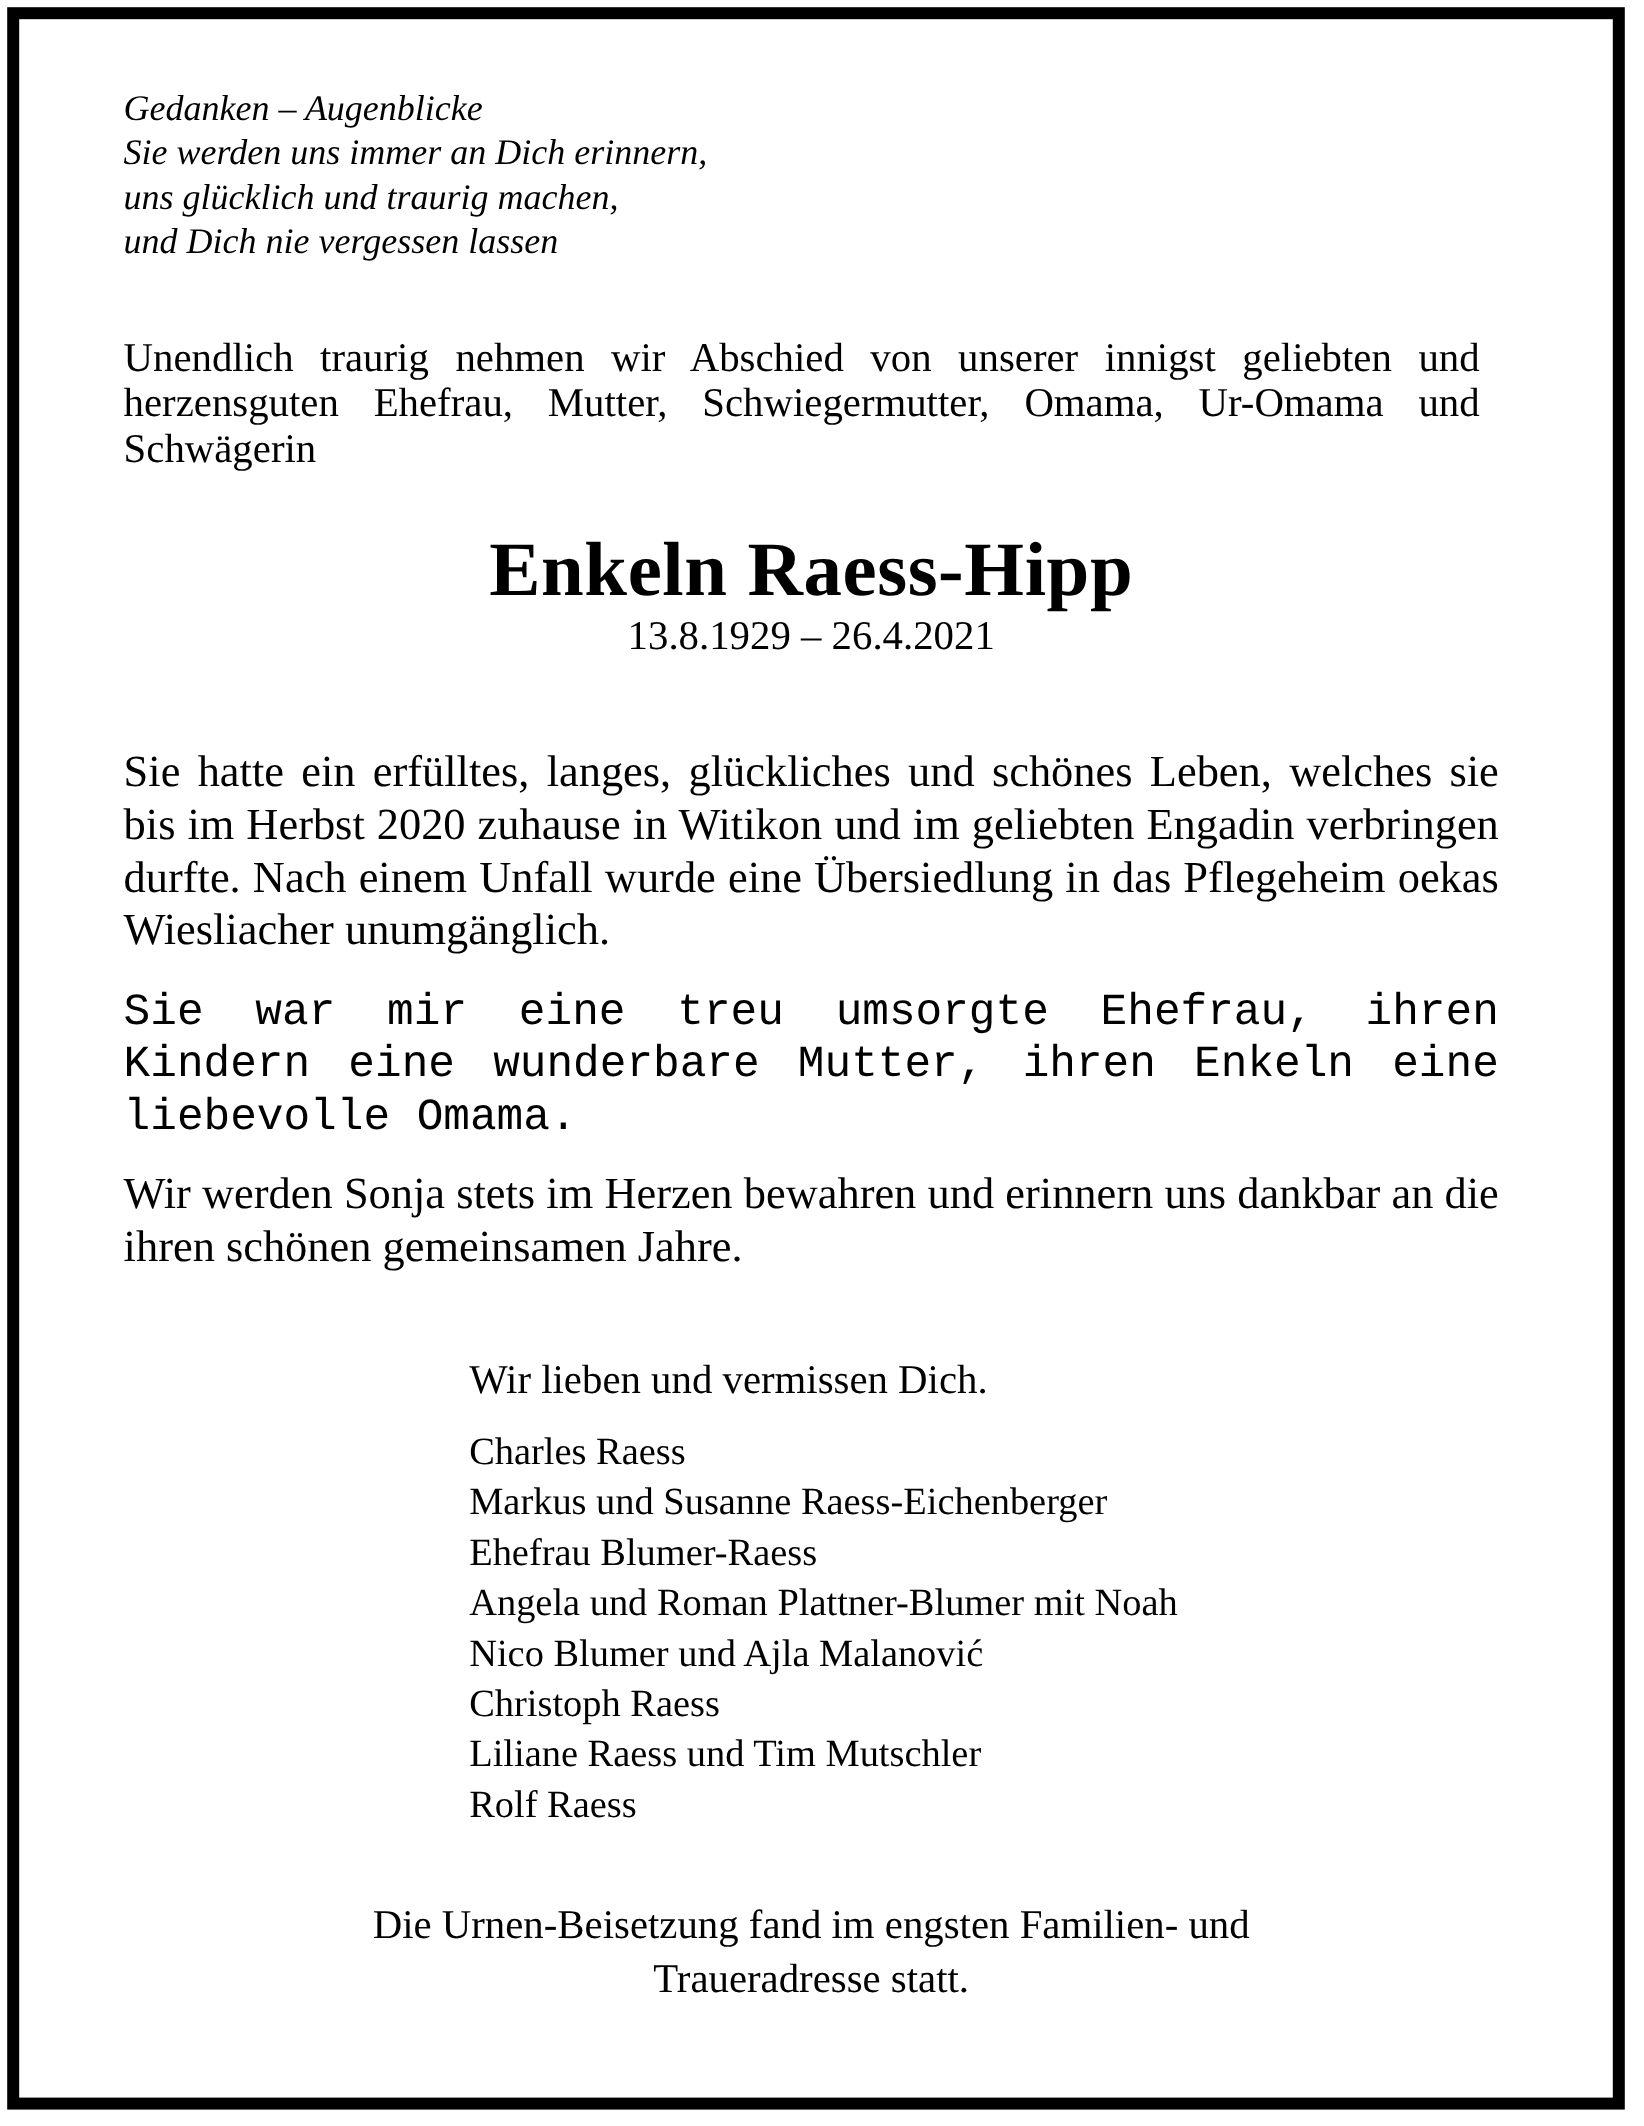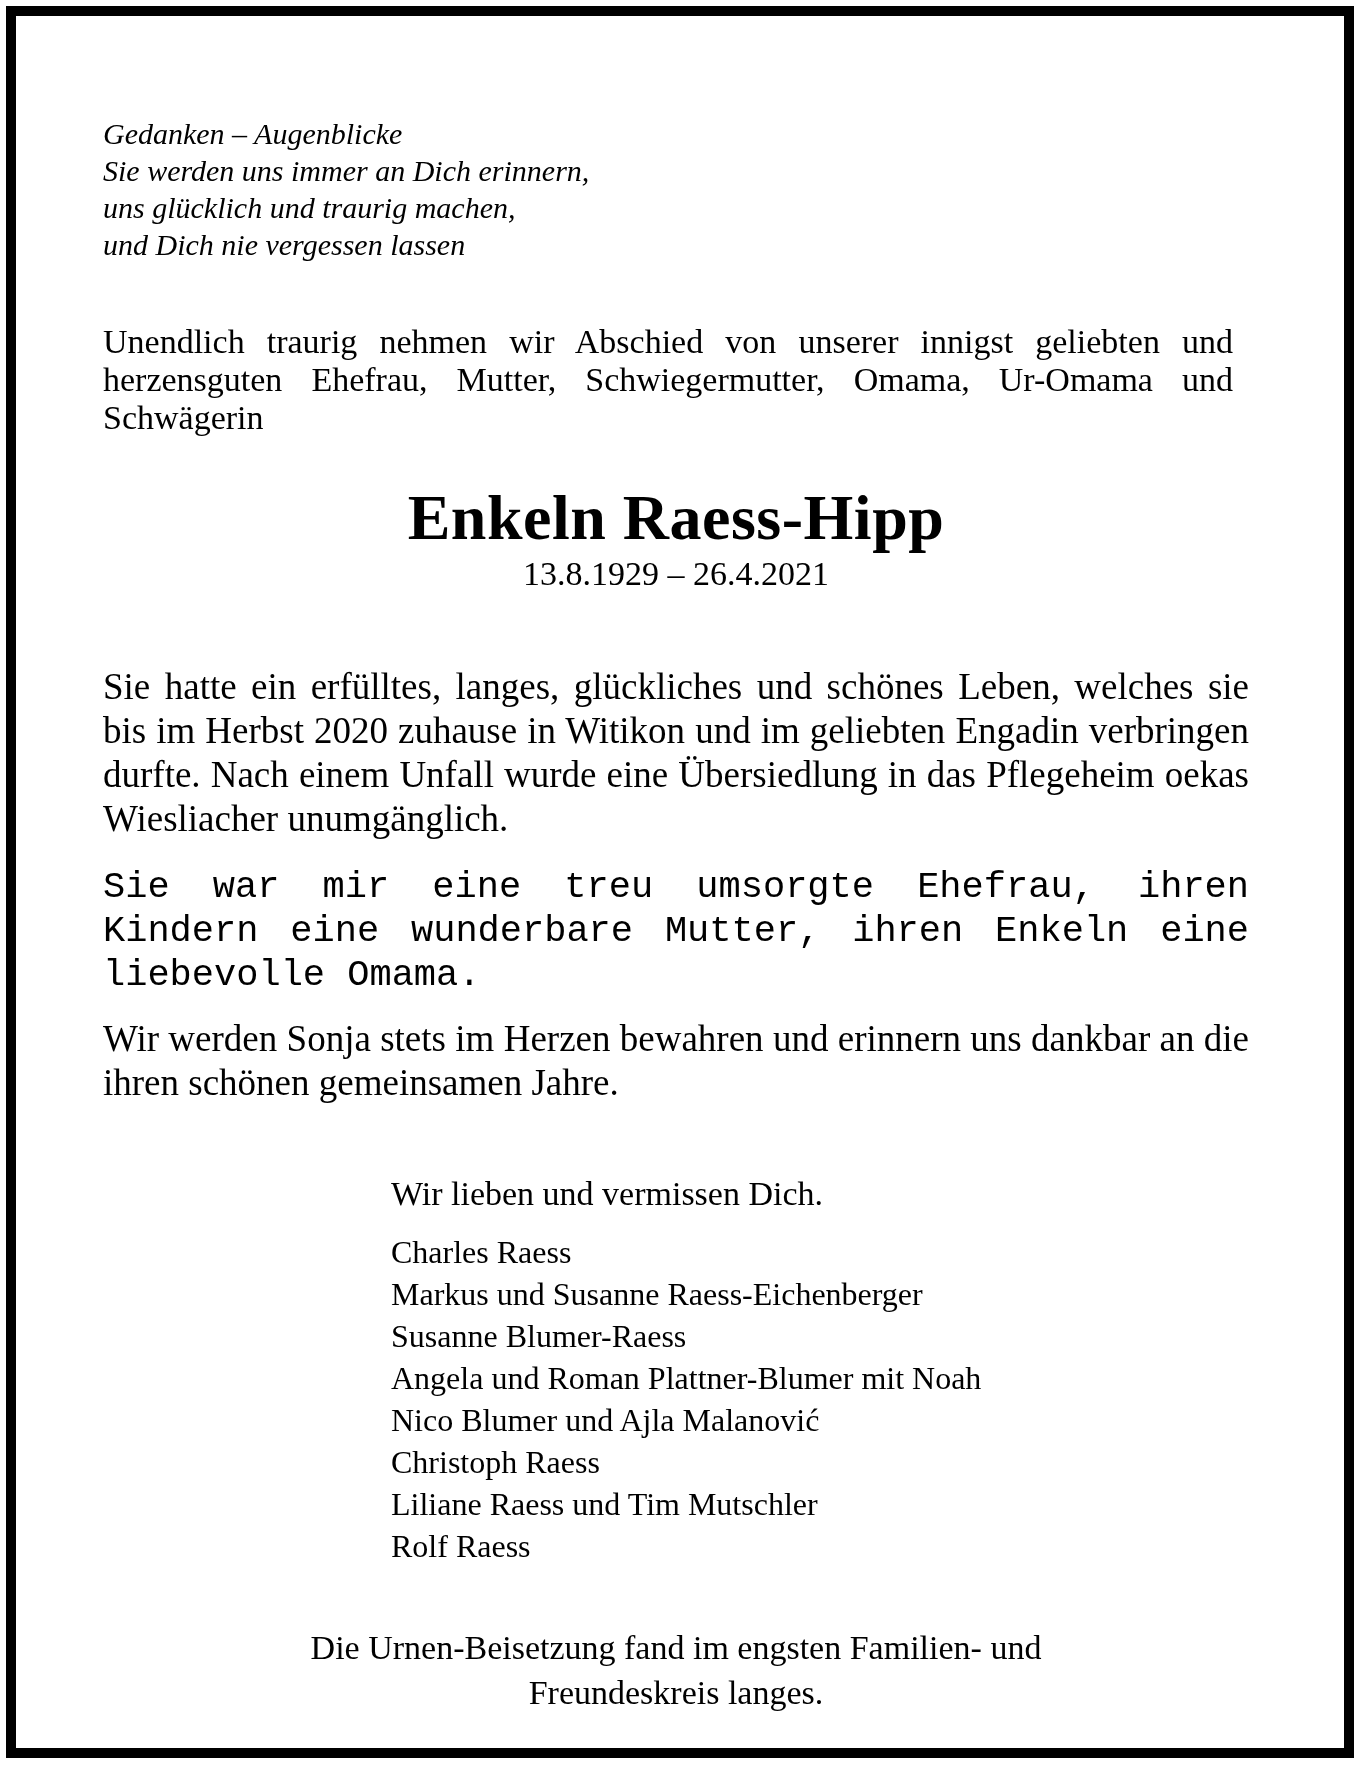--- a/index.html
+++ b/index.html
@@ -17,21 +17,21 @@
     overflow: hidden;
   }
   .frame {
     position: absolute;
     top: 6px;
     left: 6px;
     width: 1348px;
     height: 1752px;
     border: 10px solid #000000;
     box-sizing: border-box;
-    padding: 99px 95px 0 87px;
+    padding: 56px 95px 0 87px;
     background: #ffffff;
   }
   .epigraph {
     font-style: italic;
     font-size: 30px;
     line-height: 37px;
   }
   .intro {
     margin: 60px 16px 0 0;
     font-size: 34px;
@@ -106,28 +106,28 @@
 
   <p class="para para-1">Sie hatte ein erfülltes, langes, glückliches und schönes Leben, welches sie bis im Herbst 2020 zuhause in Witikon und im geliebten Engadin verbringen durfte. Nach einem Unfall wurde eine Übersiedlung in das Pflegeheim oekas Wiesliacher unumgänglich.</p>
   <p class="para para-2">Sie war mir eine treu umsorgte Ehefrau, ihren Kindern eine wunderbare Mutter, ihren Enkeln eine liebevolle Omama.</p>
   <p class="para para-3">Wir werden Sonja stets im Herzen bewahren und erinnern uns dankbar an die ihren schönen gemeinsamen Jahre.</p>
 
   <div class="closing-block">
     <p class="farewell">Wir lieben und vermissen Dich.</p>
     <div class="mourners">
       <div>Charles Raess</div>
       <div>Markus und Susanne Raess-Eichenberger</div>
-      <div>Susanne Blumer-Raess</div>
+      <div>Ehefrau Blumer-Raess</div>
       <div>Angela und Roman Plattner-Blumer mit Noah</div>
       <div>Nico Blumer und Ajla Malanović</div>
       <div>Christoph Raess</div>
       <div>Liliane Raess und Tim Mutschler</div>
       <div>Rolf Raess</div>
     </div>
   </div>
 
   <div class="burial-notice">
     <div>Die Urnen-Beisetzung fand im engsten Familien- und</div>
-    <div>Freundeskreis langes.</div>
+    <div>Traueradresse statt.</div>
   </div>
 
 
 </div>
 
 </body></html>

